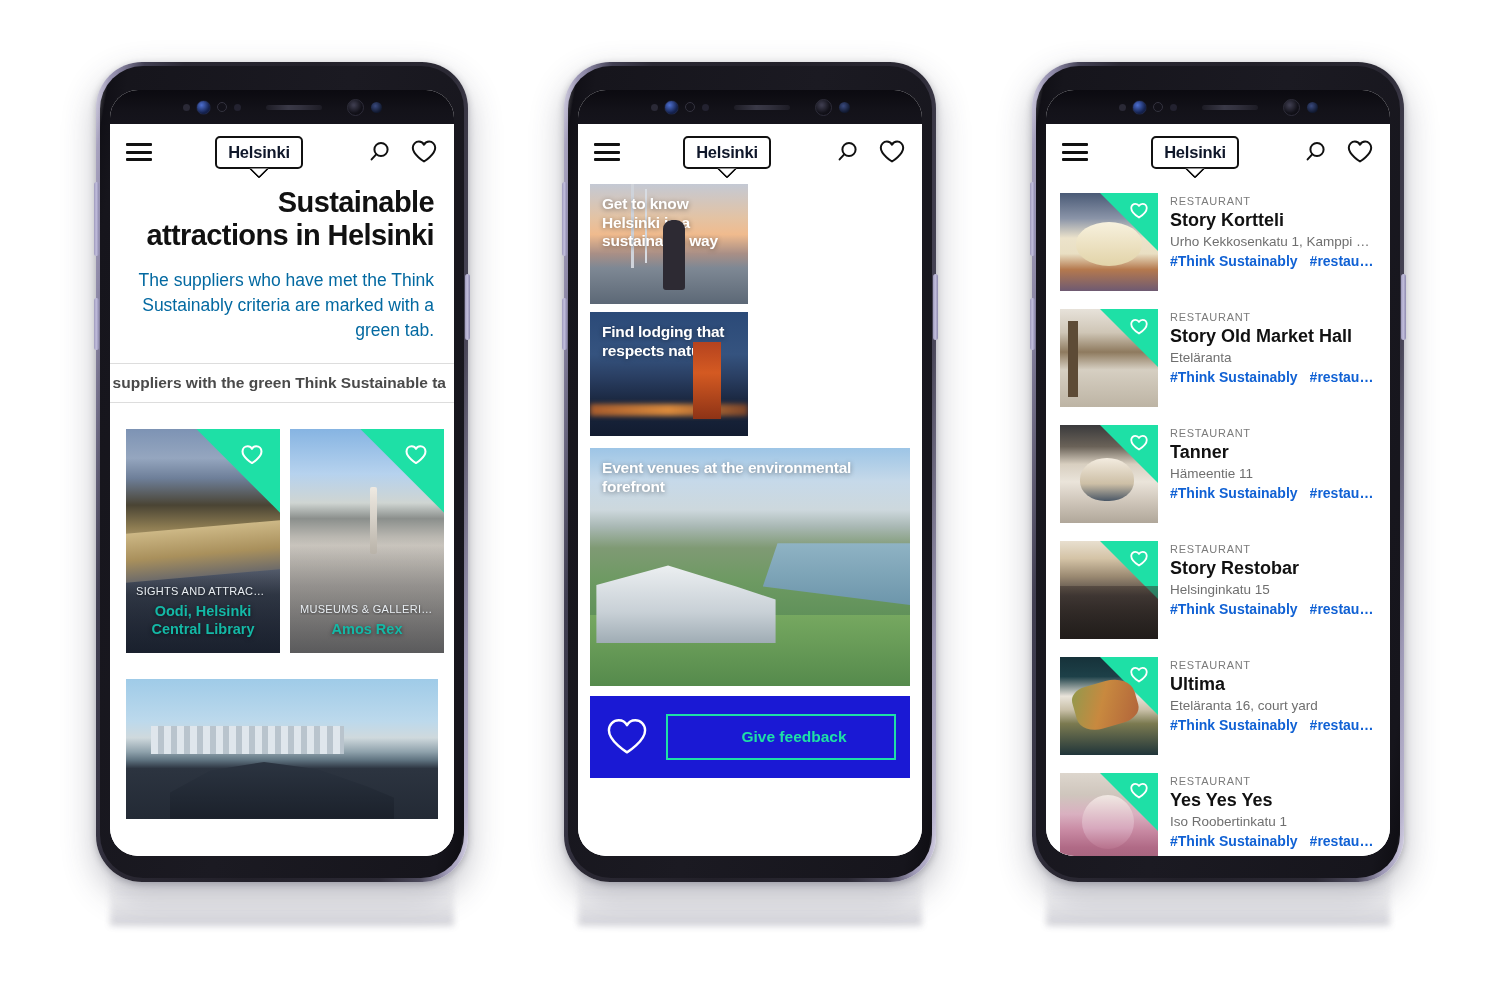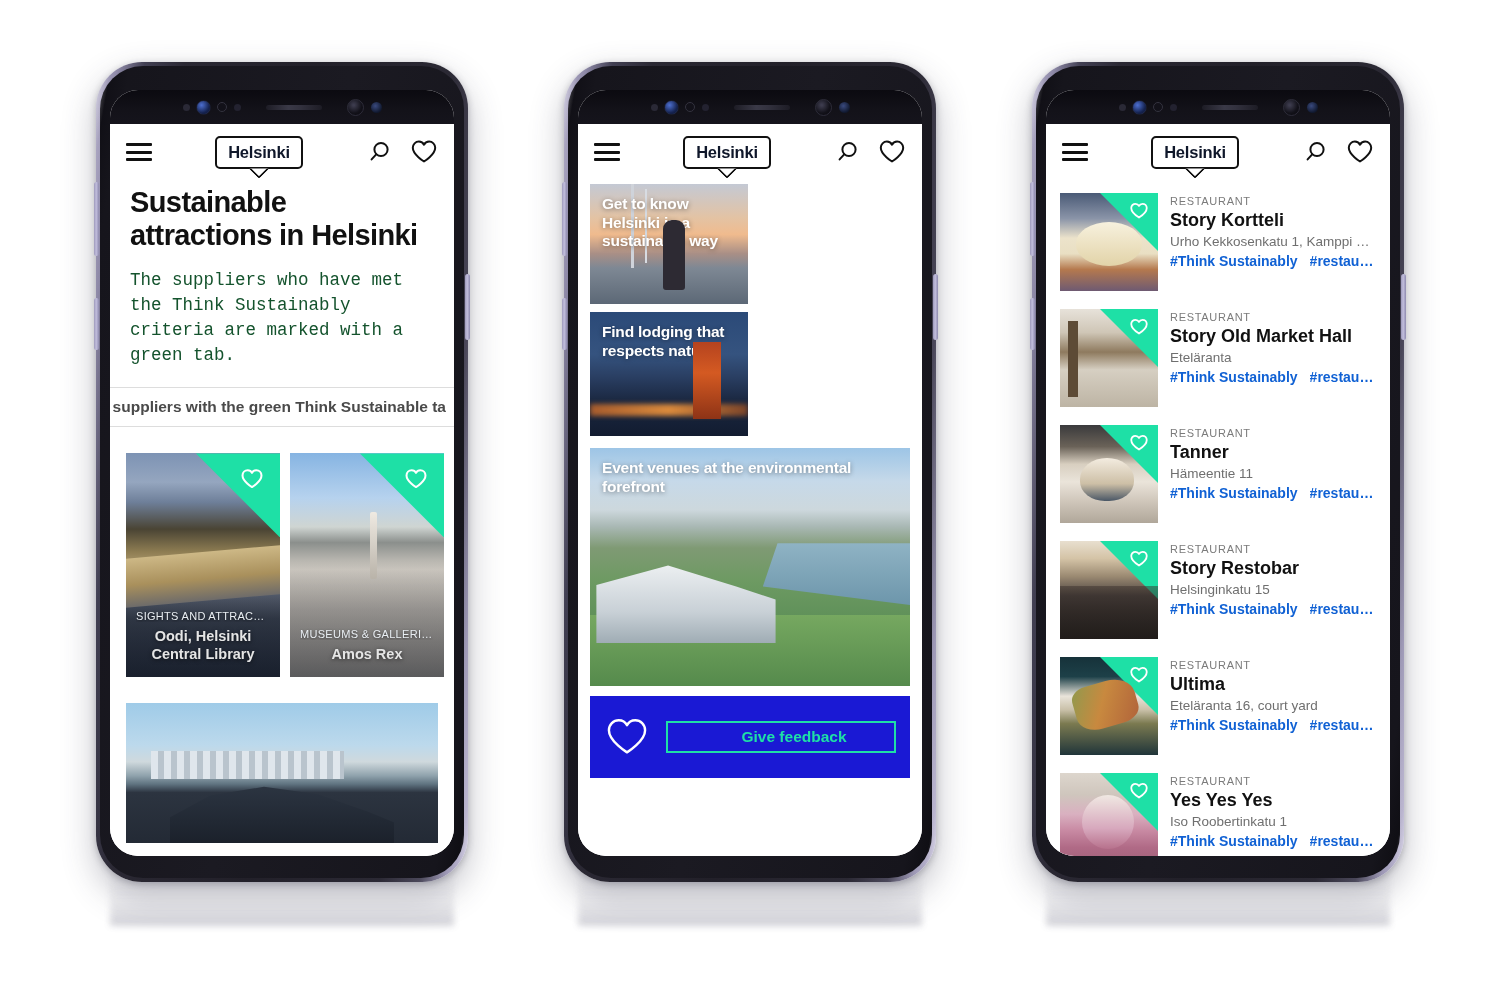--- a/index.html
+++ b/index.html
@@ -101,26 +101,26 @@
     content:""; position:absolute; left:50%; bottom:-9px; transform:translateX(-50%) rotate(45deg);
     width:13px; height:13px; background:#fff;
     border-right:2.4px solid #111; border-bottom:2.4px solid #111;
     border-bottom-right-radius:3px;
     clip-path:polygon(100% 0,100% 100%,0 100%);
   }
   .hdr-icons{ display:flex; align-items:center; gap:18px; }
   .icon-btn{ cursor:pointer; display:block; }
 
   
-  .hero{ padding:6px 20px 0; text-align:left; }
+  .hero{ padding:6px 20px 0; text-align:right; }
   .hero h1{
     font-size:29px; line-height:1.14; font-weight:700; color:#111;
     letter-spacing:-.6px; margin-bottom:16px;
   }
-  .hero p{ font-size:17.5px; line-height:1.42; color:#14532d; font-weight:400;font-family:Liberation Mono, monospace; }
+  .hero p{ font-size:17.5px; line-height:1.42; color:#0369a1; font-weight:400; }
 
   .ticker{
     margin-top:20px; height:40px; border-top:1px solid #ddd; border-bottom:1px solid #ddd;
     display:flex; align-items:center; overflow:hidden; background:#fff;
   }
   .ticker span{
     white-space:nowrap; font-size:15.5px; color:#4a4a4a; font-weight:600;
     margin-left:-6px;
   }
 
@@ -157,21 +157,21 @@
     clip-path:polygon(100% 0, 0 0, 100% 100%);
   }
   .tab-heart{ position:absolute; right:16px; top:15px; }
   .card-txt{ position:absolute; left:0; right:0; bottom:14px; padding:0 10px; text-align:center; }
   .card-cat{
     font-size:11px; letter-spacing:.3px; color:#e9eef3; font-weight:400;
     white-space:nowrap; overflow:hidden; text-overflow:ellipsis; margin-bottom:6px;
     text-shadow:0 1px 3px rgba(0,0,0,.6);
   }
   .card-name{
-    font-size:14.5px; font-weight:700; color:#e5e5e5; line-height:1.22;
+    font-size:14.5px; font-weight:700; color:#14b8a6; line-height:1.22;
     text-shadow:0 1px 4px rgba(0,0,0,.6);
   }
 
   .bottom-photo{
     margin:26px 16px 0; height:140px; overflow:hidden;
     background:linear-gradient(180deg,#9fcbe8 0%, #bcd9ec 30%, #cfd9dd 42%, #8fa2ac 52%, #5f7380 58%, #2c3440 64%, #232a35 100%);
     position:relative;
   }
   .bottom-photo:before{
     content:""; position:absolute; left:8%; top:34%; width:62%; height:20%;
@@ -251,21 +251,21 @@
     position:absolute; left:0; bottom:0; width:100%; height:30%;
     background:linear-gradient(180deg,#76a860,#558a4c);
   }
 
   .feedback-bar{
     margin:10px 12px 0; height:82px; background:#1a19d4;
     display:flex; align-items:center; padding:0 14px; gap:16px;
   }
   .fb-heart{ flex:0 0 auto; }
   .fb-btn{
-    flex:1; height:32px; border:2.4px solid #1ee0a6; background:transparent;
+    flex:1; height:46px; border:2.4px solid #1ee0a6; background:transparent;
     display:flex; align-items:center; justify-content:center; cursor:pointer;padding-left:26px;
   }
   .fb-btn span{ color:#1ee0a6; font-size:15.5px; font-weight:700; }
 
   
   .list{ padding:4px 0 0; }
   .list-item{ display:flex; gap:12px; padding:9px 14px 9px 14px; align-items:flex-start; }
   .thumb{ position:relative; width:98px; height:98px; flex:0 0 auto; overflow:hidden; }
   .thumb .tab-green{ width:58px; height:58px; }
   .thumb .tab-heart{ right:9px; top:9px; }

